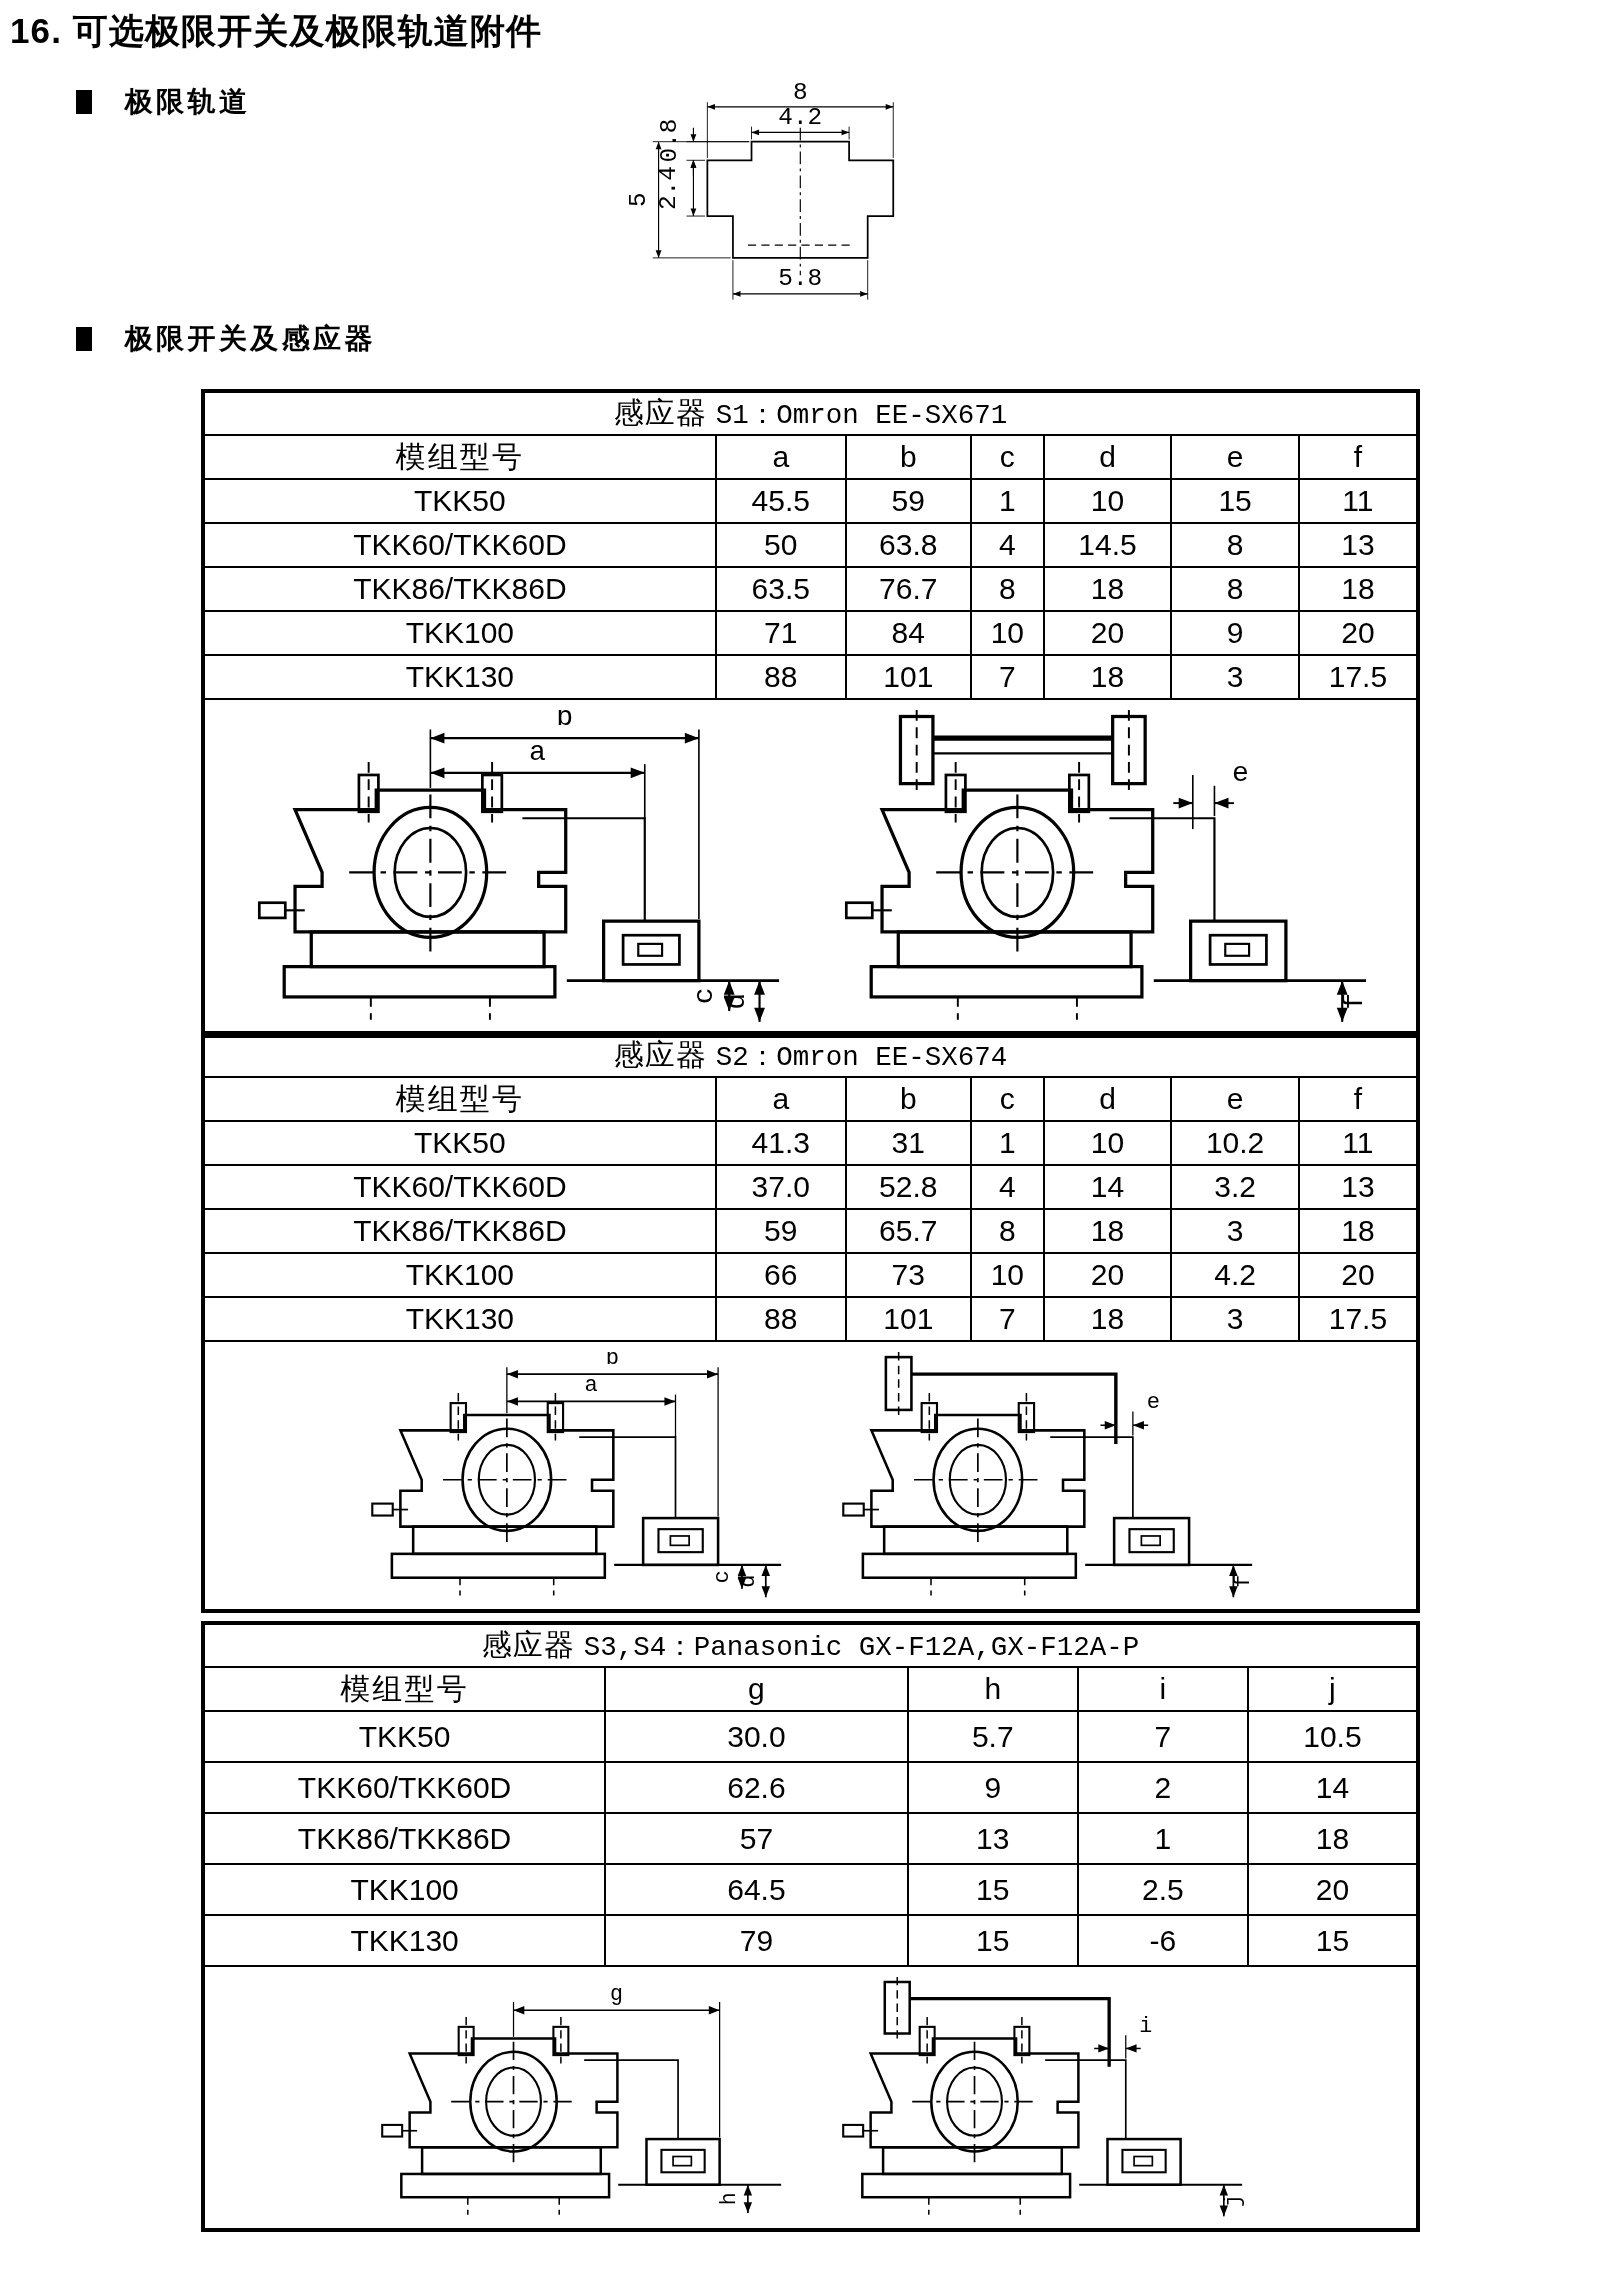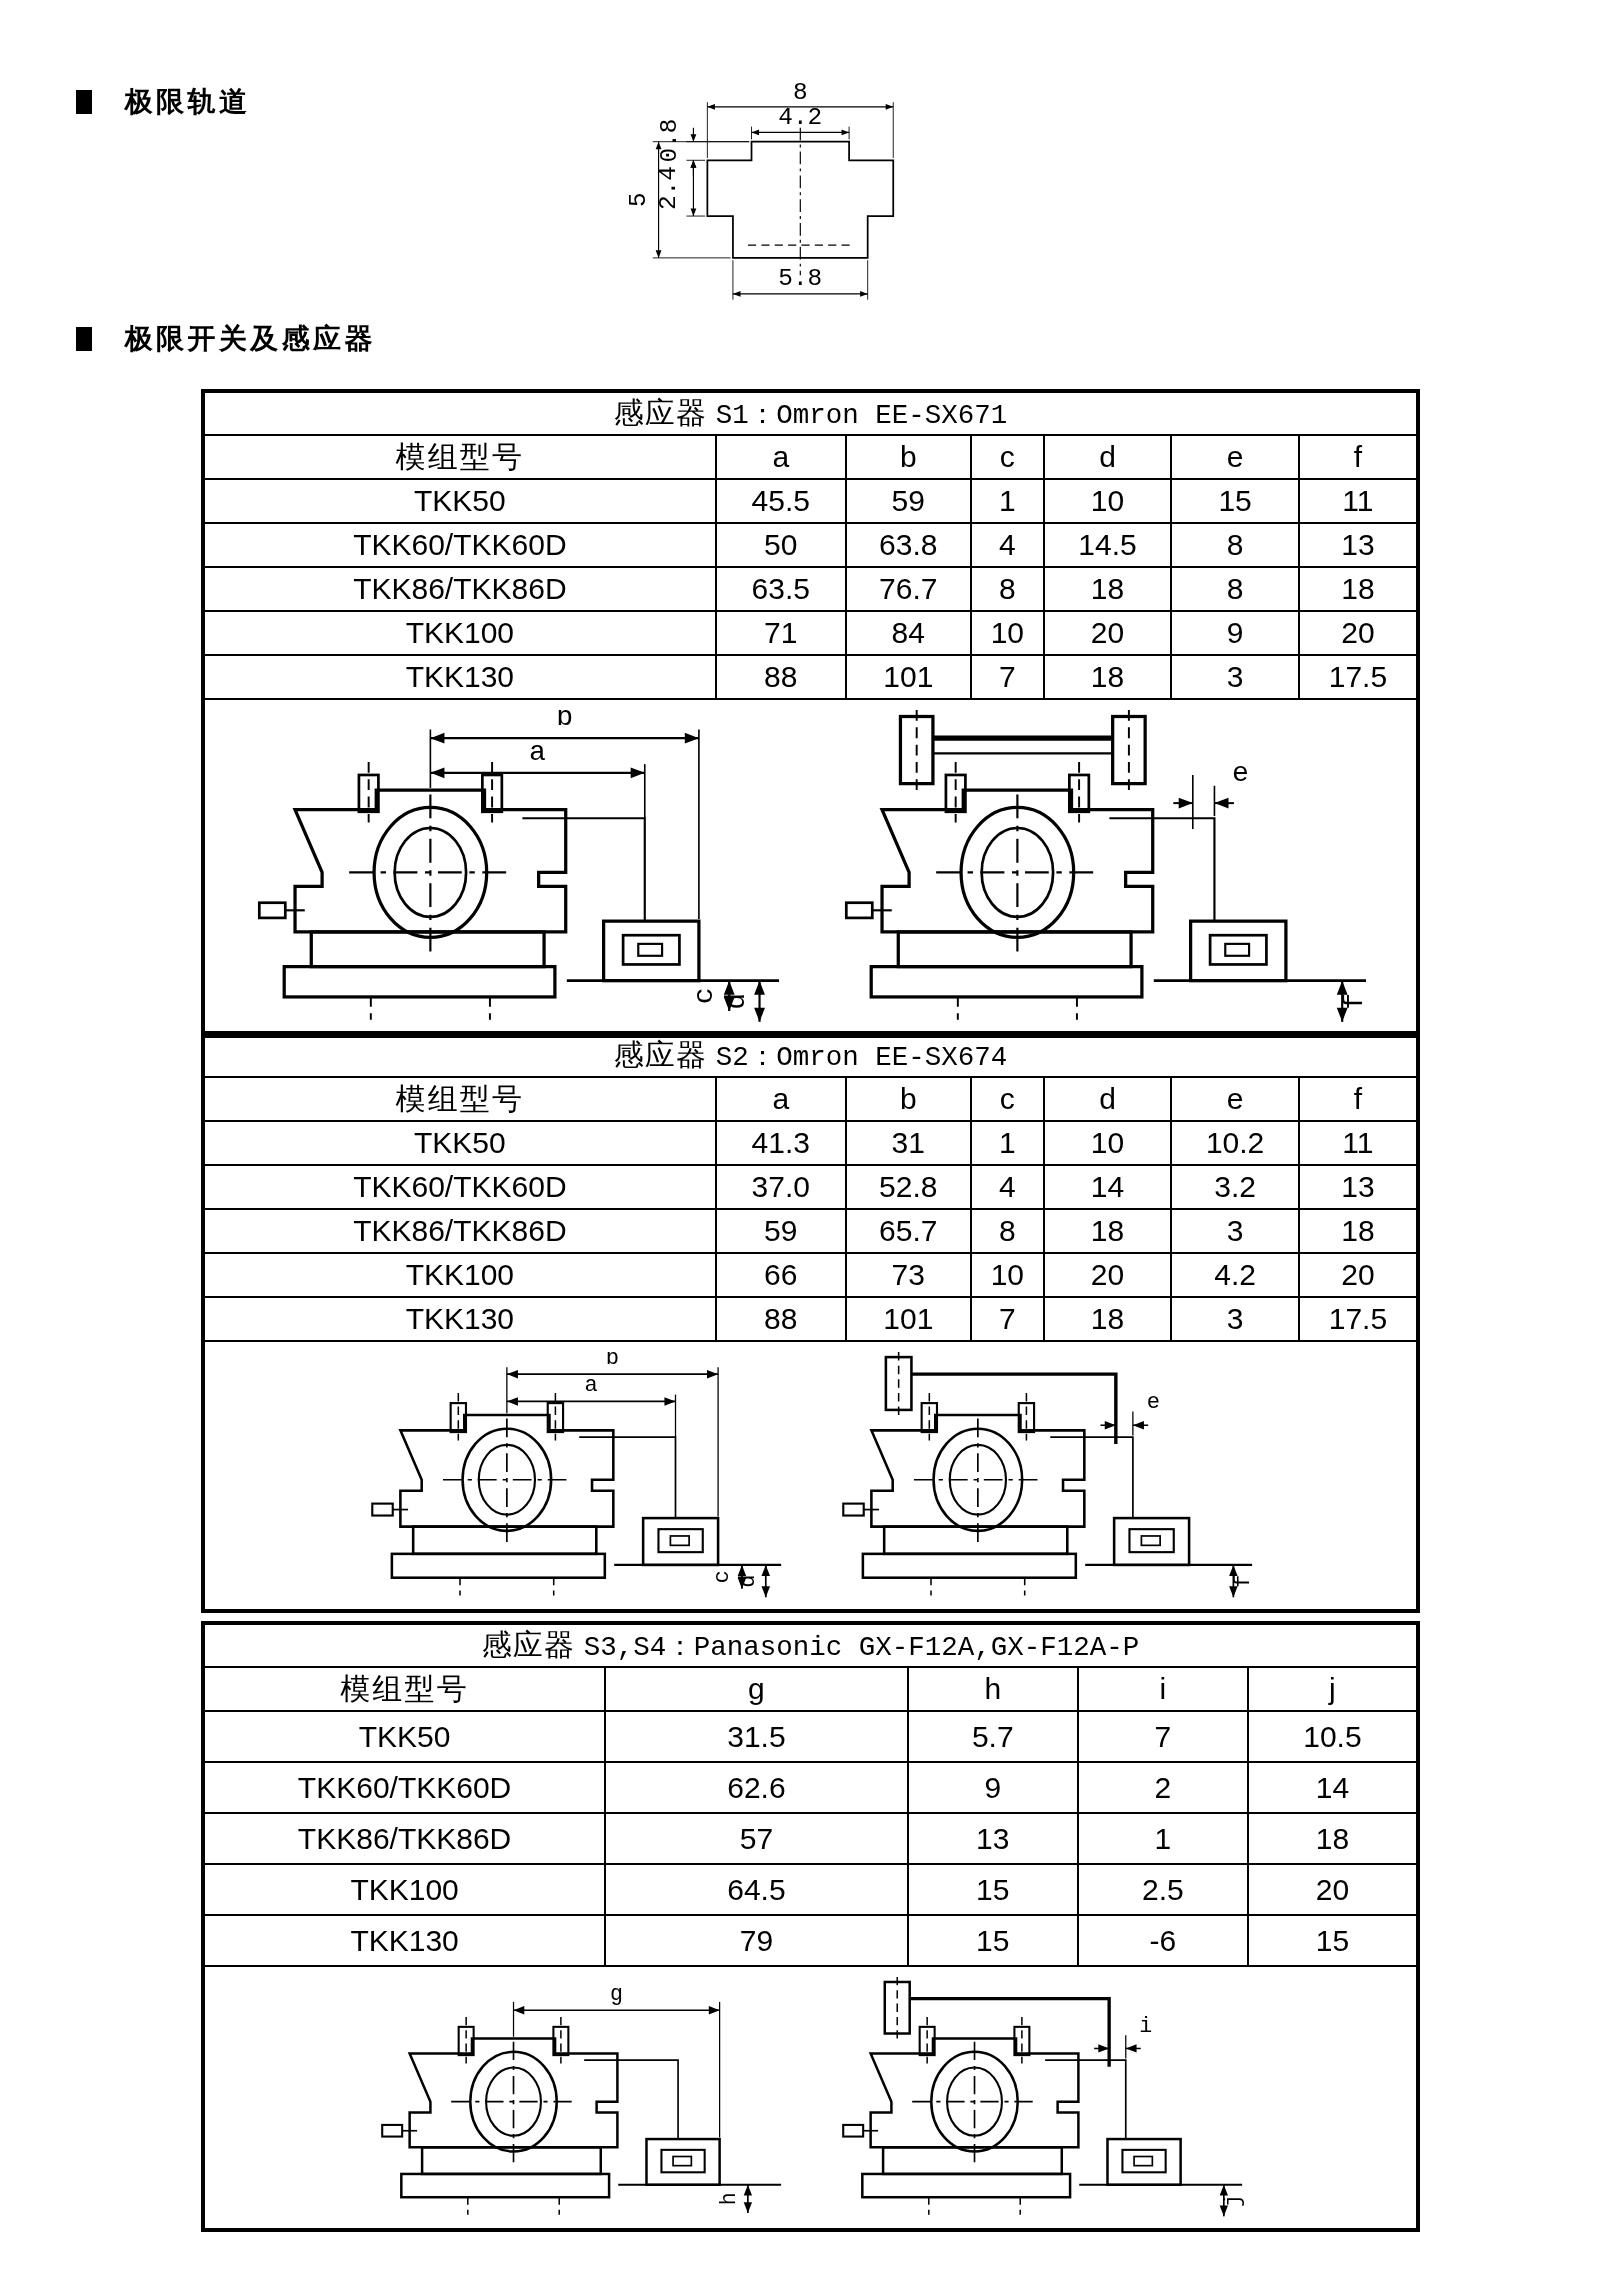--- a/index.html
+++ b/index.html
@@ -25,20 +25,21 @@
   td.draw-cell{vertical-align:middle;}
   .draw-flex{display:flex;justify-content:center;align-items:center;gap:45px;}
   svg{display:block;}
   svg text{font-family:"Liberation Mono",monospace;fill:#000;}
 </style>
 </head>
 <body>
 
 <div id="page">
 
+  <div class="page-title">16. 可选极限开关及极限轨道附件</div>
 
   <div class="bullet-row" style="top:83px;justify-content:space-between;">
     <div class="bullet-sq"></div>
     <div class="bullet-label">极限轨道</div>
   </div>
 
   <div id="rail-wrap">
       <svg width="337" height="273" viewBox="0 0 580 470">
         <path d="M216,120 H384 V152 H460 V248 H416 V320 H184 V248 H140 V152 H216 Z" stroke="#000" stroke-width="3" fill="none"></path>
         <line x1="210" y1="298" x2="392" y2="298" stroke="#000" stroke-width="2" stroke-dasharray="14 9"></line>
@@ -414,21 +415,21 @@
           </tr>
           <tr style="height:44px">
             <td class="hd-model">模组型号</td>
             <td class="hd-letter">g</td>
             <td class="hd-letter">h</td>
             <td class="hd-letter">i</td>
             <td class="hd-letter">j</td>
           </tr>
           <tr style="height:51px">
             <td class="model">TKK50</td>
-            <td>31.5</td>
+            <td>30.0</td>
             <td>5.7</td>
             <td>7</td>
             <td>10.5</td>
           </tr>
           <tr style="height:51px">
             <td class="model">TKK60/TKK60D</td>
             <td>62.6</td>
             <td>9</td>
             <td>2</td>
             <td>14</td>

